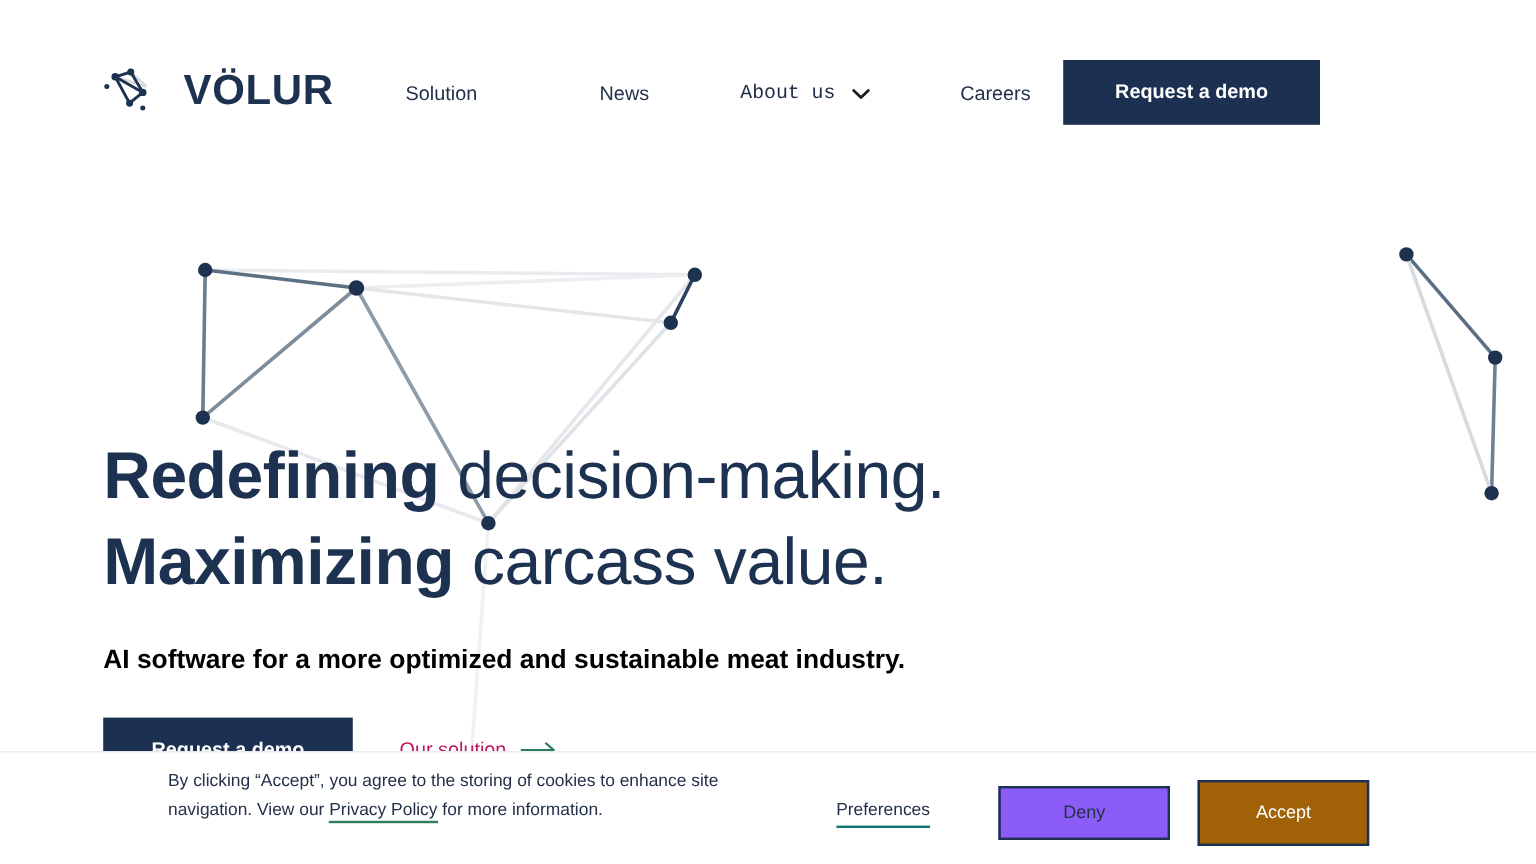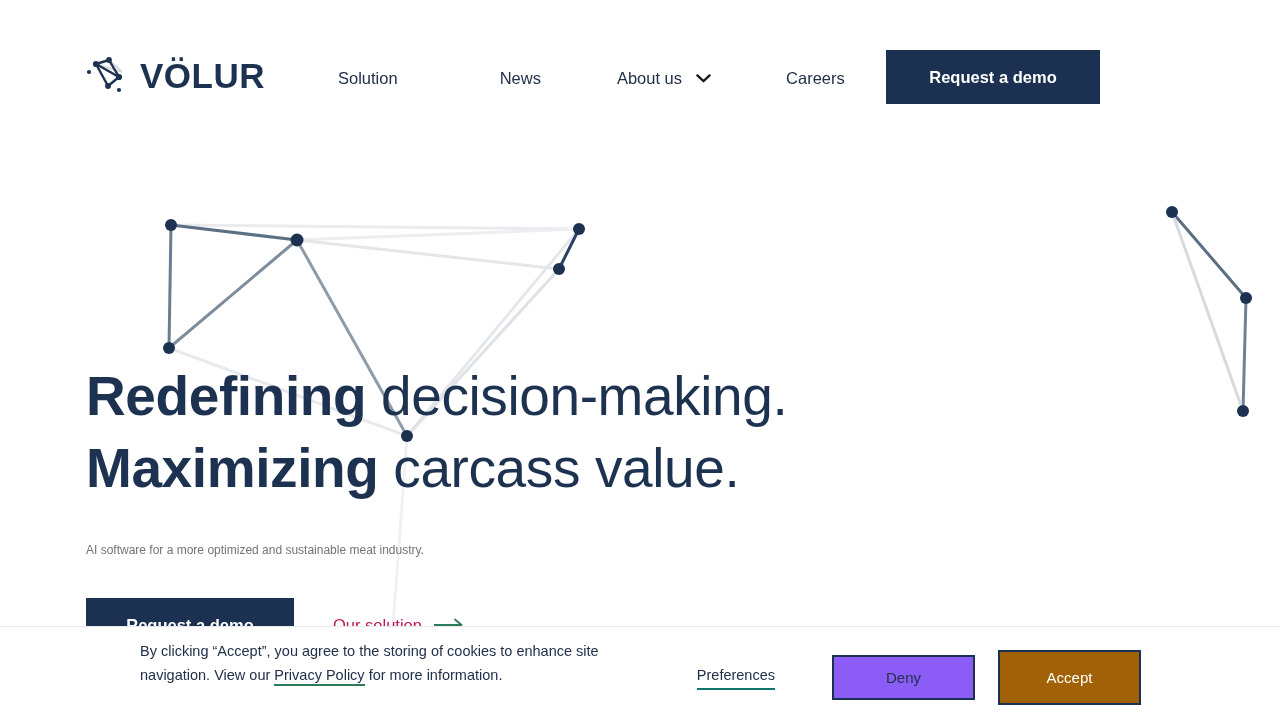--- a/index.html
+++ b/index.html
@@ -28,21 +28,21 @@
     background: #ffffff;
     z-index: 30;
   }
 
   .brand {
     position: absolute;
     left: 86px;
     top: 55px;
     display: flex;
     align-items: center;
-    gap: 8px;
+    gap: 21px;
     text-decoration: none;
   }
 
   .brand-mark { width: 46px; height: 40px; display: block; }
 
   .brand-word {
     font-size: 35px;
     font-weight: 700;
     letter-spacing: 0.5px;
     color: #1d3250;
@@ -61,21 +61,21 @@
     color: #23304a;
     text-decoration: none;
     line-height: 28px;
     display: flex;
     align-items: center;
     gap: 14px;
     white-space: nowrap;
   }
   .nav-item:nth-child(1) { margin-right: 102px; }
   .nav-item:nth-child(2) { margin-right: 76px; }
-  .nav-item:nth-child(3) { margin-right: 75px; }
+  .nav-item:nth-child(3) { margin-right: 75px; font-family: Liberation Mono, monospace; }
 
   .chevron-down { width: 15px; height: 9px; display: block; }
 
   .demo-btn {
     position: absolute;
     left: 886px;
     top: 50px;
     width: 214px;
     height: 54px;
     background: #1c3151;
@@ -113,24 +113,24 @@
     font-size: 55px;
     line-height: 72px;
     font-weight: 400;
     color: #1d3250;
     letter-spacing: -0.4px;
   }
   .hero h1 .strong { font-weight: 600; }
 
   .hero-sub {
     margin-top: 32px;
-    font-size: 12px;
+    font-size: 22px;
     line-height: 28px;
-    color: #737373;
-    font-weight: 400;
+    color: #000000;
+    font-weight: 700;
   }
 
   .hero-actions {
     margin-top: 34px;
     display: flex;
     align-items: center;
   }
 
   .hero-btn {
     width: 208px;

